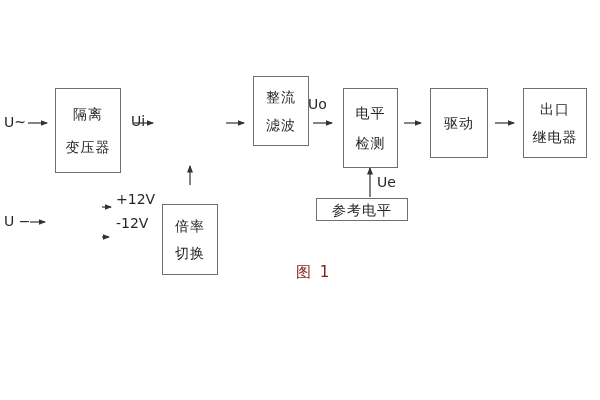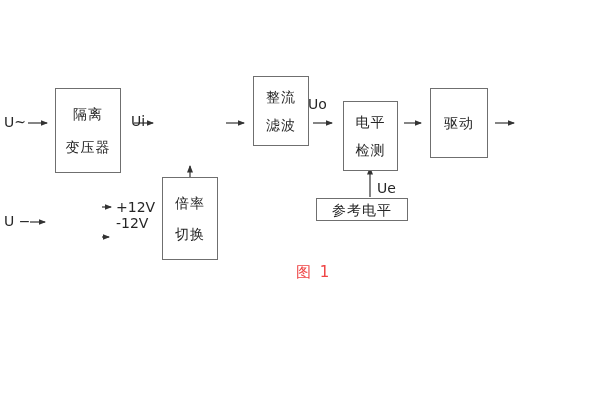--- a/index.html
+++ b/index.html
@@ -37,21 +37,21 @@
     font-size: 14px;
     line-height: 1;
     white-space: nowrap;
     color: #262626;
   }
   .caption {
     position: absolute;
     font-size: 15px;
     line-height: 1;
     letter-spacing: 2px;
-    color: #ef4444;
+    color: #7f1d1d;
   }
 </style>
 </head>
 <body>
 
 <div class="stage">
 
   <svg class="wires" viewBox="0 0 600 400" xmlns="http://www.w3.org/2000/svg">
     <defs>
       <marker id="ah" markerWidth="9" markerHeight="8" refX="6.5" refY="3" orient="auto" markerUnits="userSpaceOnUse">
@@ -72,39 +72,43 @@
   </svg>
 
   <div class="box" style="left:55px;top:88px;width:66px;height:85px">
     <span>隔离</span>
     <span>变压器</span>
   </div>
   <div class="box" style="left:253px;top:76px;width:56px;height:70px">
     <span>整流</span>
     <span>滤波</span>
   </div>
-  <div class="box" style="left:343px;top:101px;width:55px;height:70px">
+  <div class="box" style="left:343px;top:88px;width:55px;height:80px">
     <span>电平</span>
     <span>检测</span>
   </div>
   <div class="box" style="left:430px;top:88px;width:58px;height:70px">
     <span>驱动</span>
   </div>
+  <div class="box" style="left:523px;top:88px;width:64px;height:70px">
+    <span>出口</span>
+    <span>继电器</span>
+  </div>
 
-  <div class="box" style="left:162px;top:177px;width:56px;height:83px">
+  <div class="box" style="left:162px;top:204px;width:56px;height:71px">
     <span>倍率</span>
     <span>切换</span>
   </div>
   <div class="box" style="left:316px;top:198px;width:92px;height:23px">
     <span>参考电平</span>
   </div>
 
   <div class="lbl" style="left:4px;top:115px">U~</div>
   <div class="lbl" style="left:4px;top:214px">U −</div>
   <div class="lbl" style="left:131px;top:114px">Ui</div>
   <div class="lbl" style="left:308px;top:97px">Uo</div>
-  <div class="lbl" style="left:377px;top:181px">Ue</div>
-  <div class="lbl" style="left:116px;top:200px">+12V</div>
+  <div class="lbl" style="left:377px;top:175px">Ue</div>
+  <div class="lbl" style="left:116px;top:192px">+12V</div>
   <div class="lbl" style="left:116px;top:216px">-12V</div>
 
   <div class="caption" style="left:296px;top:265px">图 1</div>
 
 </div>
 
 </body></html>

